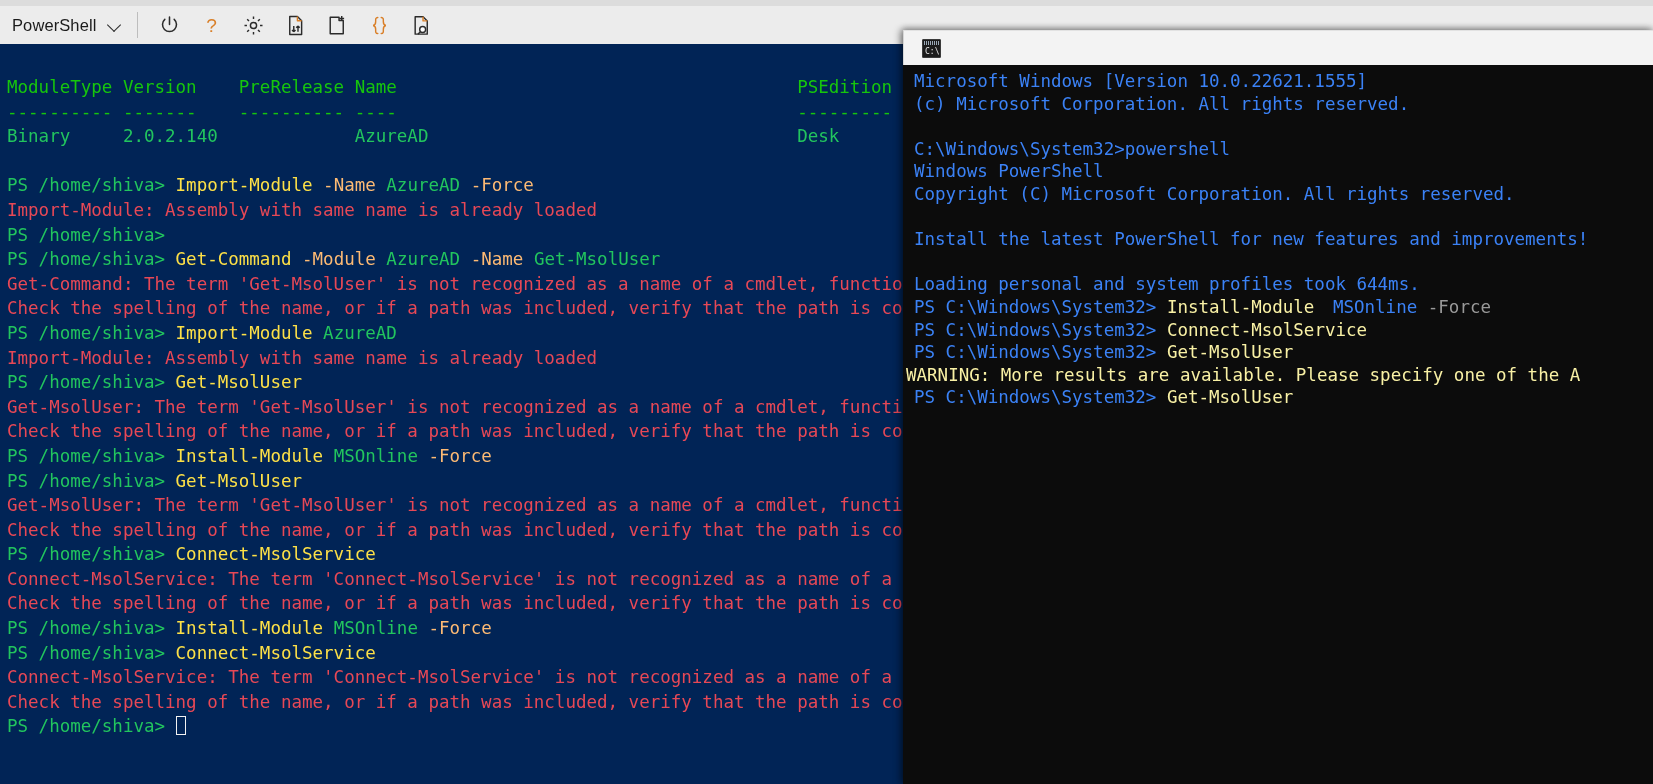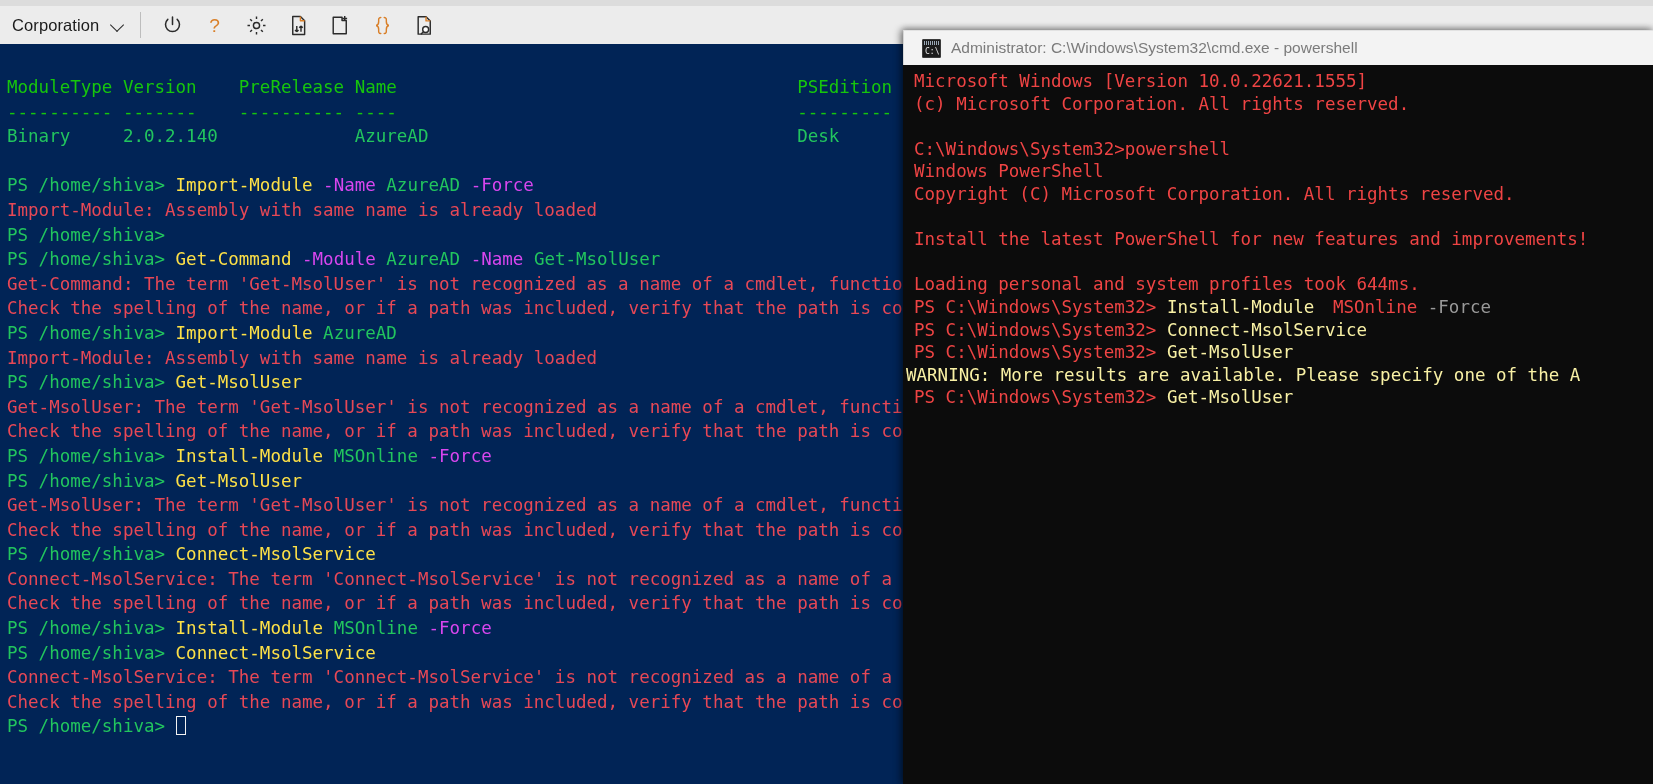--- a/index.html
+++ b/index.html
@@ -53,21 +53,21 @@
     font-family: "DejaVu Sans Mono", monospace;
     font-size: 17.5px;
     line-height: 24.6px;
     white-space: pre;
   }
   #ps-lines .ln { height: 24.6px; white-space: pre; }
   .c-head   { color: #16c60c; }
   .c-white  { color: #22c55e; }
   .c-red    { color: #e74856; text-align: right; }
   .c-yellow { color: #fde047; }
-  .c-gray   { color: #d946ef; margin-top: 44px; }
+  .c-gray   { color: #fdba74; margin-top: 44px; }
   .cursor {
     display: inline-block; width: 10px; height: 19px;
     border: 1.6px solid #f2f2f2; vertical-align: -3px;
   }
 
   
   #cmdwin {
     position: absolute; left: 903px; top: 30px;
     width: 750px; height: 754px;
     background: #0c0c0c;
@@ -110,33 +110,33 @@
   }
   #cmd-lines {
     position: absolute; left: 3px; top: 5px;
     width: 1200px;
     font-family: "DejaVu Sans Mono", monospace;
     font-size: 17.5px;
     line-height: 22.6px;
     white-space: pre;
   }
   #cmd-lines .ln { height: 22.6px; white-space: pre; }
-  .k-white  { color: #ef4444; padding-left: 8px; }
+  .k-white  { color: #3b82f6; padding-left: 8px; }
   .k-yellow { color: #f9f1a5; }
   .k-gray   { color: #999999; }
 </style>
 </head>
 <body>
 
 <div id="root">
 
   <div id="toolbar">
 
     <div class="tb-profile">
-      <span class="tb-profile-label">Corporation</span>
+      <span class="tb-profile-label">PowerShell</span>
       <span class="chev"></span>
     </div>
 
     <div class="tb-sep"></div>
 
     <div class="tb-btn">
       <svg width="23" height="23" viewBox="0 0 24 24" fill="none" stroke="#2b2b2b" stroke-width="1.6" stroke-linecap="round">
         <path d="M12 3.2 V 11"></path>
         <path d="M7.1 5.6 a 7.3 7.3 0 1 0 9.8 0"></path>
       </svg>
@@ -190,20 +190,19 @@
 
   <div id="psterm">
     <div id="ps-lines"><div class="ln"><span class="c-head">ModuleType Version    PreRelease Name                                      PSEdition Exporte</span></div><div class="ln"><span class="c-head">---------- -------    ---------- ----                                      --------- -------</span></div><div class="ln"><span class="c-white">Binary     2.0.2.140             AzureAD                                   Desk</span></div><div class="ln">&nbsp;</div><div class="ln"><span class="c-white">PS /home/shiva&gt; </span><span class="c-yellow">Import-Module</span> <span class="c-gray">-Name</span> <span class="c-white">AzureAD</span> <span class="c-gray">-Force</span></div><div class="ln"><span class="c-red">Import-Module: Assembly with same name is already loaded</span></div><div class="ln"><span class="c-white">PS /home/shiva&gt; </span></div><div class="ln"><span class="c-white">PS /home/shiva&gt; </span><span class="c-yellow">Get-Command</span> <span class="c-gray">-Module</span> <span class="c-white">AzureAD</span> <span class="c-gray">-Name</span> <span class="c-white">Get-MsolUser</span></div><div class="ln"><span class="c-red">Get-Command: The term 'Get-MsolUser' is not recognized as a name of a cmdlet, function</span></div><div class="ln"><span class="c-red">Check the spelling of the name, or if a path was included, verify that the path is cor</span></div><div class="ln"><span class="c-white">PS /home/shiva&gt; </span><span class="c-yellow">Import-Module</span> <span class="c-white">AzureAD</span></div><div class="ln"><span class="c-red">Import-Module: Assembly with same name is already loaded</span></div><div class="ln"><span class="c-white">PS /home/shiva&gt; </span><span class="c-yellow">Get-MsolUser</span></div><div class="ln"><span class="c-red">Get-MsolUser: The term 'Get-MsolUser' is not recognized as a name of a cmdlet, functio</span></div><div class="ln"><span class="c-red">Check the spelling of the name, or if a path was included, verify that the path is cor</span></div><div class="ln"><span class="c-white">PS /home/shiva&gt; </span><span class="c-yellow">Install-Module</span> <span class="c-white">MSOnline</span> <span class="c-gray">-Force</span></div><div class="ln"><span class="c-white">PS /home/shiva&gt; </span><span class="c-yellow">Get-MsolUser</span></div><div class="ln"><span class="c-red">Get-MsolUser: The term 'Get-MsolUser' is not recognized as a name of a cmdlet, functio</span></div><div class="ln"><span class="c-red">Check the spelling of the name, or if a path was included, verify that the path is cor</span></div><div class="ln"><span class="c-white">PS /home/shiva&gt; </span><span class="c-yellow">Connect-MsolService</span></div><div class="ln"><span class="c-red">Connect-MsolService: The term 'Connect-MsolService' is not recognized as a name of a c</span></div><div class="ln"><span class="c-red">Check the spelling of the name, or if a path was included, verify that the path is cor</span></div><div class="ln"><span class="c-white">PS /home/shiva&gt; </span><span class="c-yellow">Install-Module</span> <span class="c-white">MSOnline</span> <span class="c-gray">-Force</span></div><div class="ln"><span class="c-white">PS /home/shiva&gt; </span><span class="c-yellow">Connect-MsolService</span></div><div class="ln"><span class="c-red">Connect-MsolService: The term 'Connect-MsolService' is not recognized as a name of a c</span></div><div class="ln"><span class="c-red">Check the spelling of the name, or if a path was included, verify that the path is cor</span></div><div class="ln"><span class="c-white">PS /home/shiva&gt; </span><span class="cursor"></span></div></div>
   </div>
 
   <div id="cmdwin">
     <div id="cmd-title">
       <span class="cmdicon">
           <span>C:\</span>
         </span>
-      <span id="cmd-title-text">Administrator: C:\Windows\System32\cmd.exe - powershell</span>
     </div>
     <div id="cmd-body">
       <div id="cmd-lines"><div class="ln"><span class="k-white">Microsoft Windows [Version 10.0.22621.1555]</span></div><div class="ln"><span class="k-white">(c) Microsoft Corporation. All rights reserved.</span></div><div class="ln">&nbsp;</div><div class="ln"><span class="k-white">C:\Windows\System32&gt;powershell</span></div><div class="ln"><span class="k-white">Windows PowerShell</span></div><div class="ln"><span class="k-white">Copyright (C) Microsoft Corporation. All rights reserved.</span></div><div class="ln">&nbsp;</div><div class="ln"><span class="k-white">Install the latest PowerShell for new features and improvements!</span></div><div class="ln">&nbsp;</div><div class="ln"><span class="k-white">Loading personal and system profiles took 644ms.</span></div><div class="ln"><span class="k-white">PS C:\Windows\System32&gt; </span><span class="k-yellow">Install-Module</span> <span class="k-white">MSOnline</span> <span class="k-gray">-Force</span></div><div class="ln"><span class="k-white">PS C:\Windows\System32&gt; </span><span class="k-yellow">Connect-MsolService</span></div><div class="ln"><span class="k-white">PS C:\Windows\System32&gt; </span><span class="k-yellow">Get-MsolUser</span></div><div class="ln"><span class="k-yellow">WARNING: More results are available. Please specify one of the A</span></div><div class="ln"><span class="k-white">PS C:\Windows\System32&gt; </span><span class="k-yellow">Get-MsolUser</span></div></div>
     </div>
   </div>
 
 </div>
 
 </body></html>

